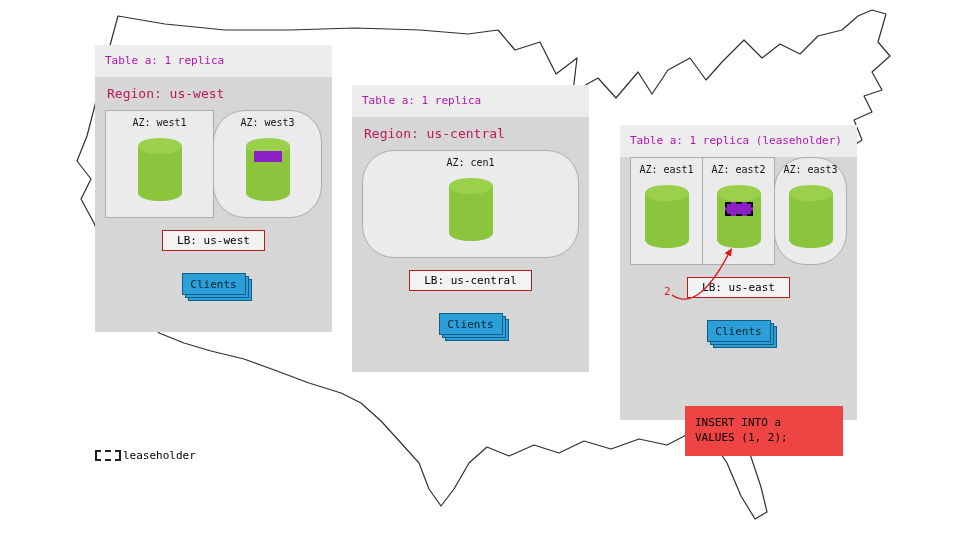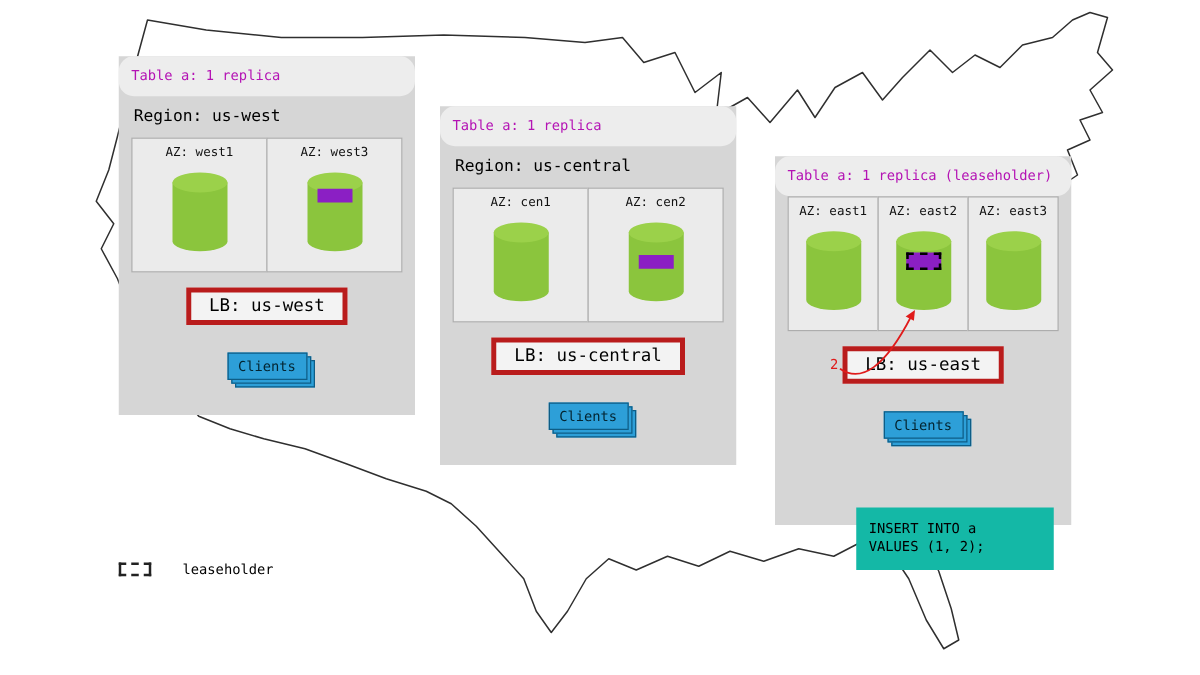--- a/index.html
+++ b/index.html
@@ -3,53 +3,53 @@
 <meta charset="utf-8">
 <style>
   * { margin:0; padding:0; box-sizing:border-box; }
   body { background:#fff; font-family:"DejaVu Sans Mono","Liberation Mono",monospace; }
   .canvas { position:relative; width:960px; height:540px; background:#fff; overflow:hidden; }
 
   .map-svg { position:absolute; left:0; top:0; }
 
   .panel { position:absolute; width:237px; background:#d6d6d6; }
   .panel-header { height:32px; background:#ededed; color:#b413b4; font-size:11px;
-                  line-height:32px; padding-left:10px; white-space:nowrap;border-radius:12px; }
+                  line-height:32px; padding-left:10px; white-space:nowrap; }
   .panel-body { padding:0 10px; }
-  .region-title { font-size:13px; color:#000000; padding:9px 0 9px 2px; }
+  .region-title { font-size:13px; color:#be185d; padding:9px 0 9px 2px; }
 
   .az-row { display:flex; }
   .az-cell { flex:1; background:#ebebeb; border:1px solid #adadad; margin-right:-1px;
              padding:6px 0 14px; display:flex; flex-direction:column; align-items:center; }
-  .az-cell:last-child { margin-right:0; }
+  .az-cell:last-child { margin-right:0;border-radius:32px; }
   .az-label { font-size:10px; color:#111; margin-bottom:9px; white-space:nowrap; }
 
   .cyl-wrap { position:relative; width:48px; height:66px; }
   .replica-rect { position:absolute; left:10px; width:28px; height:11px; background:#8b1fc4; }
   .r-top { top:14px; }
   .r-mid { top:27px; }
   .r-lease { top:18px; border:2px dashed #000; height:14px; }
 
-  .lb-box { margin:12px auto 0; width:max-content; background:#f3f3f3; border:4px solid #b91c1c;
-            font-size:14px; color:#000; padding:3px 14px; white-space:nowrap; }
+  .lb-box { margin:12px auto 0; width:max-content; background:#f3f3f3; border:1px solid #b91c1c;
+            font-size:11px; color:#000; padding:3px 14px; white-space:nowrap; }
 
   .clients-wrap { position:relative; width:64px; height:18px; margin:22px auto 0; }
   .clients-layer { position:absolute; width:64px; height:22px; background:#2d9fd8; border:1px solid #0e5d86; }
   .cl-3 { left:6px; top:6px; }
   .cl-2 { left:3px; top:3px; }
   .cl-face { left:0; top:0; display:flex; align-items:center; justify-content:center;
              font-size:11px; color:#032430; }
 
   .annot-2 { position:absolute; left:44px; top:160px; color:#e01b1b; font-size:11px; }
   .arrow-overlay { position:absolute; left:0; top:0; pointer-events:none; }
 
   .sql-box { position:absolute; left:685px; top:406px; width:158px; height:50px;
-             background:#14b8a6; font-size:11px; color:#000; padding:9px 0 0 10px; line-height:15px; }
+             background:#ef4444; font-size:11px; color:#000; padding:9px 0 0 10px; line-height:15px; }
 
-  .legend { position:absolute; left:95px; top:449px; display:flex; align-items:center; gap:25px; }
+  .legend { position:absolute; left:95px; top:449px; display:flex; align-items:center; gap:2px; }
   .legend-swatch { width:26px; height:11px; border:2px dashed #222; background:#fff; }
   .legend-label { font-size:11px; color:#000; }
 </style>
 </head>
 <body>
 
 <div class="canvas">
 
   <svg class="map-svg" width="960" height="540" viewBox="0 0 960 540">
     <path d="M118 16 L165 24 L225 30 L290 30 L355 28 L420 30 L468 34 L498 30
@@ -104,30 +104,20 @@
     <div class="panel-body">
       <div class="region-title">Region: us-central</div>
       <div class="az-row">
         <div class="az-cell">
           <div class="az-label">AZ: cen1</div>
           <div class="cyl-wrap">
             <svg width="48" height="66" viewBox="0 0 48 66">
               <path d="M2 9 v47 a22 8 0 0 0 44 0 V9" fill="#8bc53d"></path>
               <ellipse cx="24" cy="9" rx="22" ry="8" fill="#9bd14a"></ellipse>
             </svg>
-          </div>
-        </div>
-        <div class="az-cell">
-          <div class="az-label">AZ: cen2</div>
-          <div class="cyl-wrap">
-            <svg width="48" height="66" viewBox="0 0 48 66">
-              <path d="M2 9 v47 a22 8 0 0 0 44 0 V9" fill="#8bc53d"></path>
-              <ellipse cx="24" cy="9" rx="22" ry="8" fill="#9bd14a"></ellipse>
-            </svg>
-            <div class="replica-rect r-mid"></div>
           </div>
         </div>
       </div>
       <div class="lb-box">LB: us-central</div>
       <div class="clients-wrap">
         <div class="clients-layer cl-3"></div>
         <div class="clients-layer cl-2"></div>
         <div class="clients-layer cl-face">Clients</div>
       </div>
     </div>

